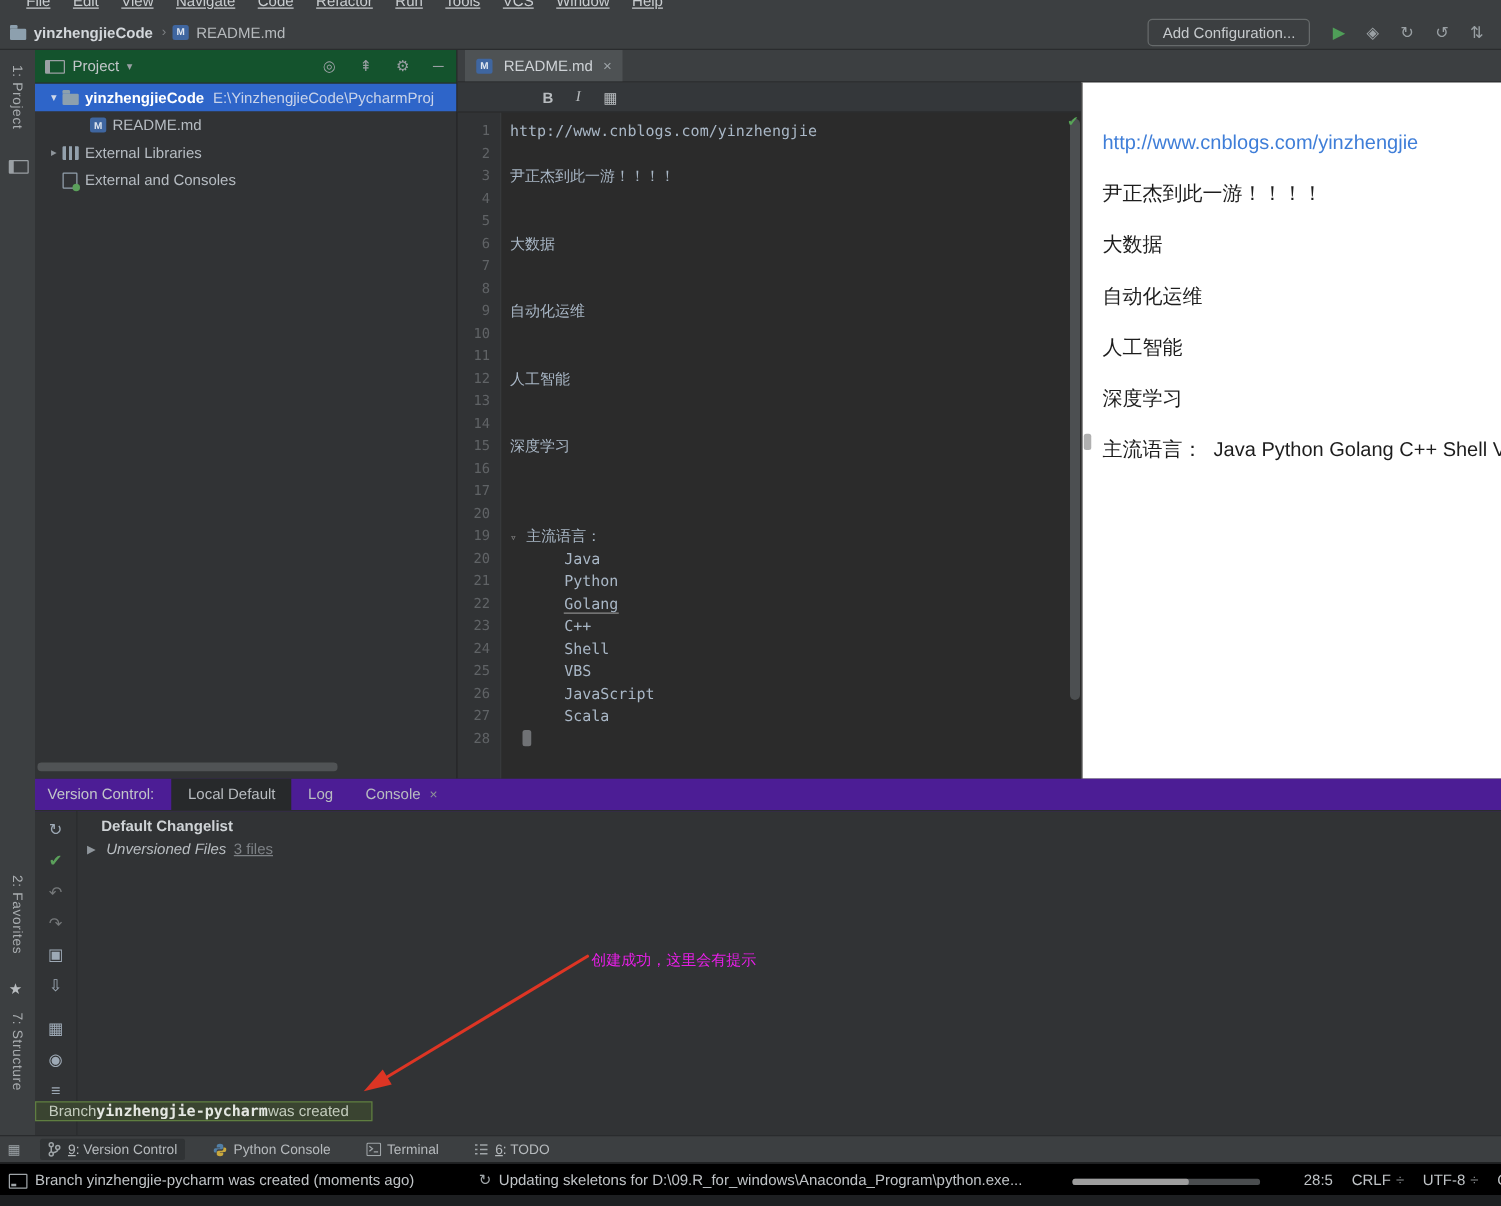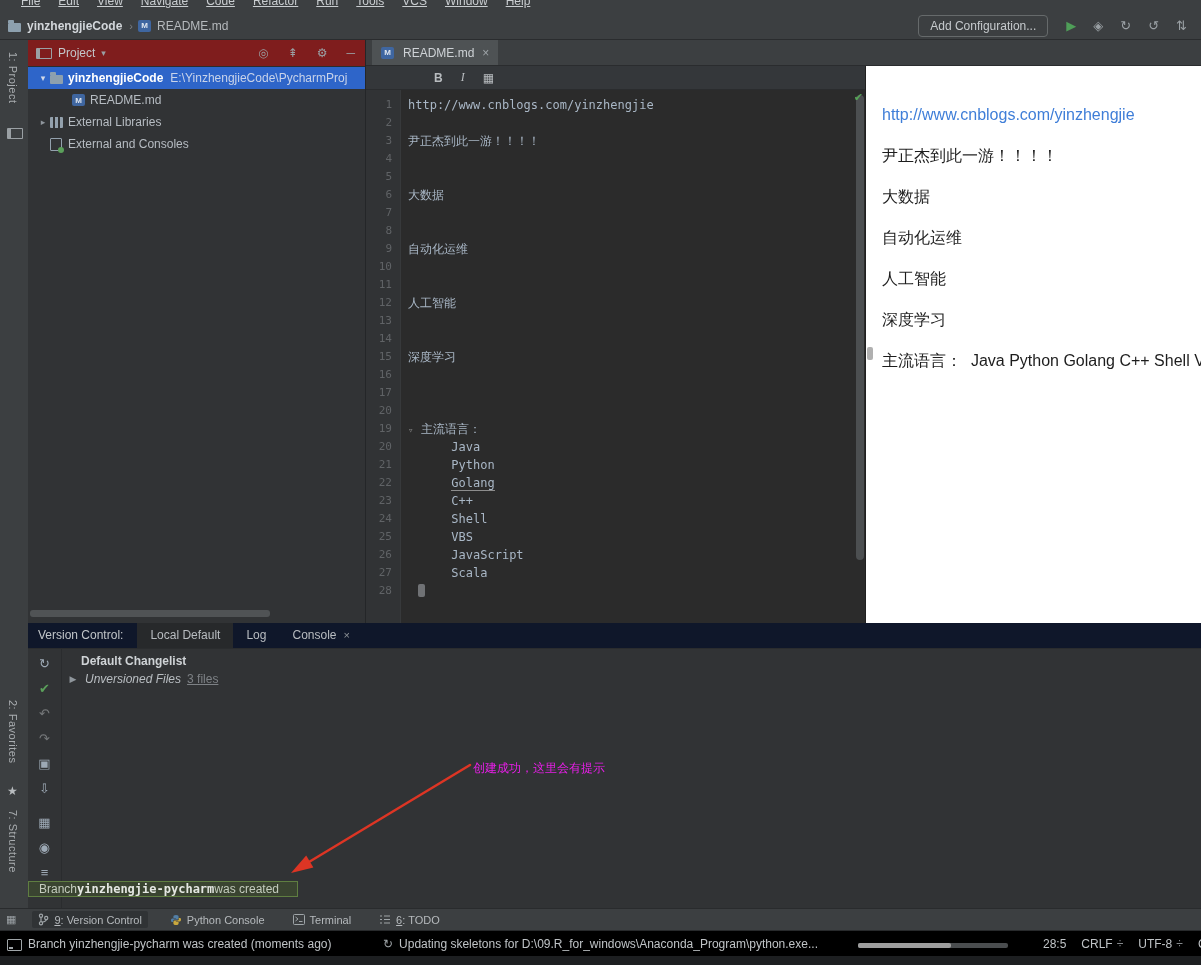--- a/index.html
+++ b/index.html
@@ -35,21 +35,21 @@
   .scratches-icon::after{content:'';position:absolute;right:-3px;bottom:-3px;width:6px;height:6px;border-radius:50%;background:#5ba05b;}
 
   
   #stripe{left:0;top:40px;width:28px;height:868px;background:#3c3f41;border-right:1px solid #2a2c2e;}
   .vlabel{position:absolute;left:7px;writing-mode:vertical-rl;font-size:11px;color:#a9adb0;letter-spacing:.5px;cursor:default;white-space:nowrap;}
   #stripe-panel-icon{position:absolute;left:7px;top:88px;width:11px;height:9px;border:1px solid #9aa0a4;border-left-width:4px;border-radius:1px;}
   #stripe-fav-star{position:absolute;left:7px;top:744px;font-size:12px;color:#b8bcbf;}
 
   
   #project-panel{left:28px;top:40px;width:338px;height:583px;background:#313335;border-right:1px solid #242628;box-sizing:border-box;}
-  #pp-header{height:26px;background:#7f1d1d;border-bottom:1px solid #2a2c2e;display:flex;align-items:center;padding:0 10px 0 8px;gap:6px;font-size:12px;}
+  #pp-header{height:26px;background:#14532d;border-bottom:1px solid #2a2c2e;display:flex;align-items:center;padding:0 10px 0 8px;gap:6px;font-size:12px;}
   #pp-panel-icon{width:11px;height:9px;border:1px solid #9aa0a4;border-left-width:4px;border-radius:1px;flex:none;}
   #pp-title{color:#c3c7ca;}
   #pp-title-arrow{color:#9aa0a4;font-size:9px;}
   #pp-header-spacer{flex:1;}
   .pp-hicon{color:#9aa0a4;font-size:12px;margin-left:13px;cursor:default;}
   #project-tree{font-size:12px;}
   .tree-row{display:flex;align-items:center;height:22px;white-space:nowrap;overflow:hidden;cursor:default;color:#b6bcc2;}
   .tree-row.selected{background:#2e65c9;color:#e8edf5;}
   .tree-row.selected .tree-label{color:#ffffff;}
   .expander{width:14px;text-align:center;color:#8f969c;font-size:9px;flex:none;}
@@ -86,21 +86,21 @@
 
   
   #preview{left:865px;top:66px;width:336px;height:557px;background:#ffffff;border-left:1px solid #202020;box-sizing:border-box;
            overflow:hidden;padding:38px 0 0 16px;}
   .pv-p{font-size:16px;line-height:22px;margin:0 0 19px 0;color:#1d1d1d;white-space:pre;}
   .pv-link{color:#3f7ed8;cursor:pointer;}
   #pv-marker{position:absolute;left:1px;top:281px;width:6px;height:13px;background:#8f8f8f;border-radius:2px;opacity:.7;}
 
   
   #vc-panel{left:28px;top:623px;width:1173px;height:285px;background:#313335;}
-  #vc-header{height:25px;background:#0f172a;border-bottom:1px solid #2a2c2e;display:flex;align-items:stretch;padding-left:10px;font-size:12px;}
+  #vc-header{height:25px;background:#4c1d95;border-bottom:1px solid #2a2c2e;display:flex;align-items:stretch;padding-left:10px;font-size:12px;}
   #vc-label{line-height:25px;color:#c2c6c9;margin-right:14px;}
   .vc-tab{padding:0 13px;line-height:25px;color:#b8bcc0;cursor:default;}
   .vc-tab.selected{background:#27292b;}
   .tab-close-sm{margin-left:7px;color:#8f9498;font-size:11px;}
   #vc-toolbar{position:absolute;left:0;top:25px;bottom:0;width:34px;border-right:1px solid #2a2c2e;display:flex;flex-direction:column;
               align-items:center;padding-top:8px;gap:9px;font-size:13px;box-sizing:border-box;}
   .vc-icon{cursor:default;line-height:16px;}
   #vc-toolbar .vc-icon:nth-child(7){margin-top:9px;}
   #vc-content{position:absolute;left:35px;top:25px;right:0;bottom:0;font-size:12px;}
   #changelist-row{padding:6px 0 0 18px;color:#cfd3d6;font-weight:bold;cursor:default;}

